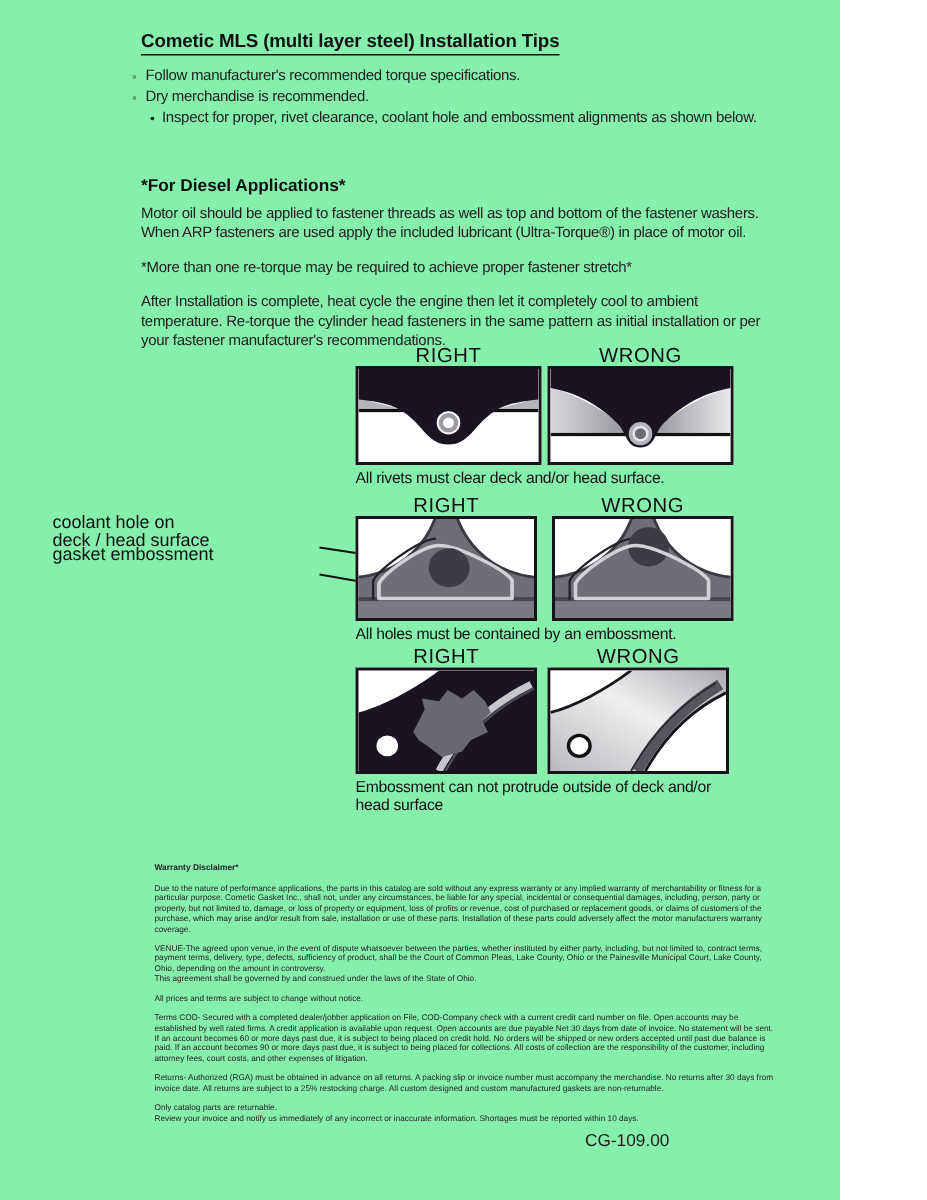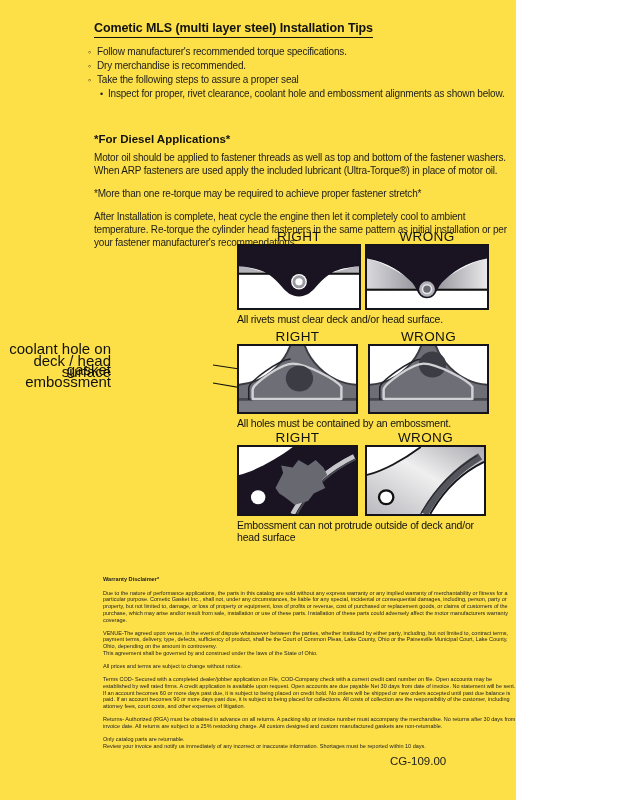--- a/index.html
+++ b/index.html
@@ -1,16 +1,16 @@
 <!DOCTYPE html>
 <html><head>
 <meta charset="utf-8">
 <style>
   html,body{margin:0;padding:0;background:#ffffff;}
-  .page{position:relative;width:516px;height:800px;background:#fde047;overflow:hidden;
+  .page{position:relative;width:560px;height:800px;background:#86efac;overflow:hidden;
         font-family:"Liberation Sans", sans-serif;color:#1c1c1c;}
 
   
   .content{position:absolute;left:88px;top:18px;width:432px;}
   .doc-title{display:inline-block;margin-left:6px;font-size:12.5px;font-weight:bold;
              letter-spacing:-0.1px;color:#111;border-bottom:1.6px solid #111;padding-bottom:2px;}
   .bullets{margin-top:7px;font-size:10px;letter-spacing:-0.2px;line-height:14px;}
   .b{position:relative;padding-left:9px;}
   .b::before{content:"◦";position:absolute;left:0;top:0;font-size:9px;}
   .sb{position:relative;padding-left:20px;}
@@ -24,21 +24,21 @@
   .pair{display:flex;}
   .col{display:flex;flex-direction:column;align-items:center;}
   .dglabel{font-size:13.5px;letter-spacing:0.4px;color:#111;height:15px;}
   .dbox{border:2.5px solid #14141a;background:#fff;line-height:0;}
   .caption{font-size:10.5px;letter-spacing:-0.2px;color:#111;margin-top:3px;}
   .cap3{width:252px;line-height:12px;}
   .row1{top:229px;} .row2{top:329px;} .row3{top:430px;}
   .gap1{margin-right:4px;} .gap2{margin-right:10px;} .gap3{margin-right:7px;}
 
   
-  .side-label{position:absolute;text-align:right;font-size:15px;line-height:11.5px;color:#111;}
+  .side-label{position:absolute;text-align:left;font-size:12px;line-height:11.5px;color:#111;}
   .lbl-coolant{right:405px;top:343px;width:120px;}
   .lbl-emboss{right:405px;top:364px;width:120px;}
   .leaders{position:absolute;left:210px;top:355px;}
 
   
   .disclaimer{position:absolute;left:103px;top:576px;width:415px;font-size:5.5px;
               line-height:6.7px;color:#222;}
   .disc-h{font-weight:bold;font-size:5.6px;margin-bottom:7px;}
   .disc-p{white-space:pre-line;margin:0 0 6.5px 0;}
 
@@ -48,21 +48,20 @@
 <body>
 
 <div class="page">
 
   <div class="content">
     <span class="doc-title">Cometic MLS (multi layer steel) Installation Tips</span>
 
     <div class="bullets">
       <div class="b">Follow manufacturer's recommended torque specifications.</div>
       <div class="b">Dry merchandise is recommended.</div>
-      <div class="b">Take the following steps to assure a proper seal</div>
       <div class="sb">Inspect for proper, rivet clearance, coolant hole and embossment alignments as shown below.</div>
     </div>
 
     <div class="diesel">
       <div class="diesel-h">*For Diesel Applications*</div>
       <div class="para">Motor oil should be applied to fastener threads as well as top and bottom of the fastener washers. When ARP fasteners are used apply the included lubricant (Ultra-Torque®) in place of motor oil.</div>
       <div class="para">*More than one re-torque may be required to achieve proper fastener stretch*</div>
       <div class="para">After Installation is complete, heat cycle the engine then let it completely cool to ambient temperature. Re-torque the cylinder head fasteners in the same pattern as initial installation or per your fastener manufacturer's recommendations.</div>
     </div>
   </div>

